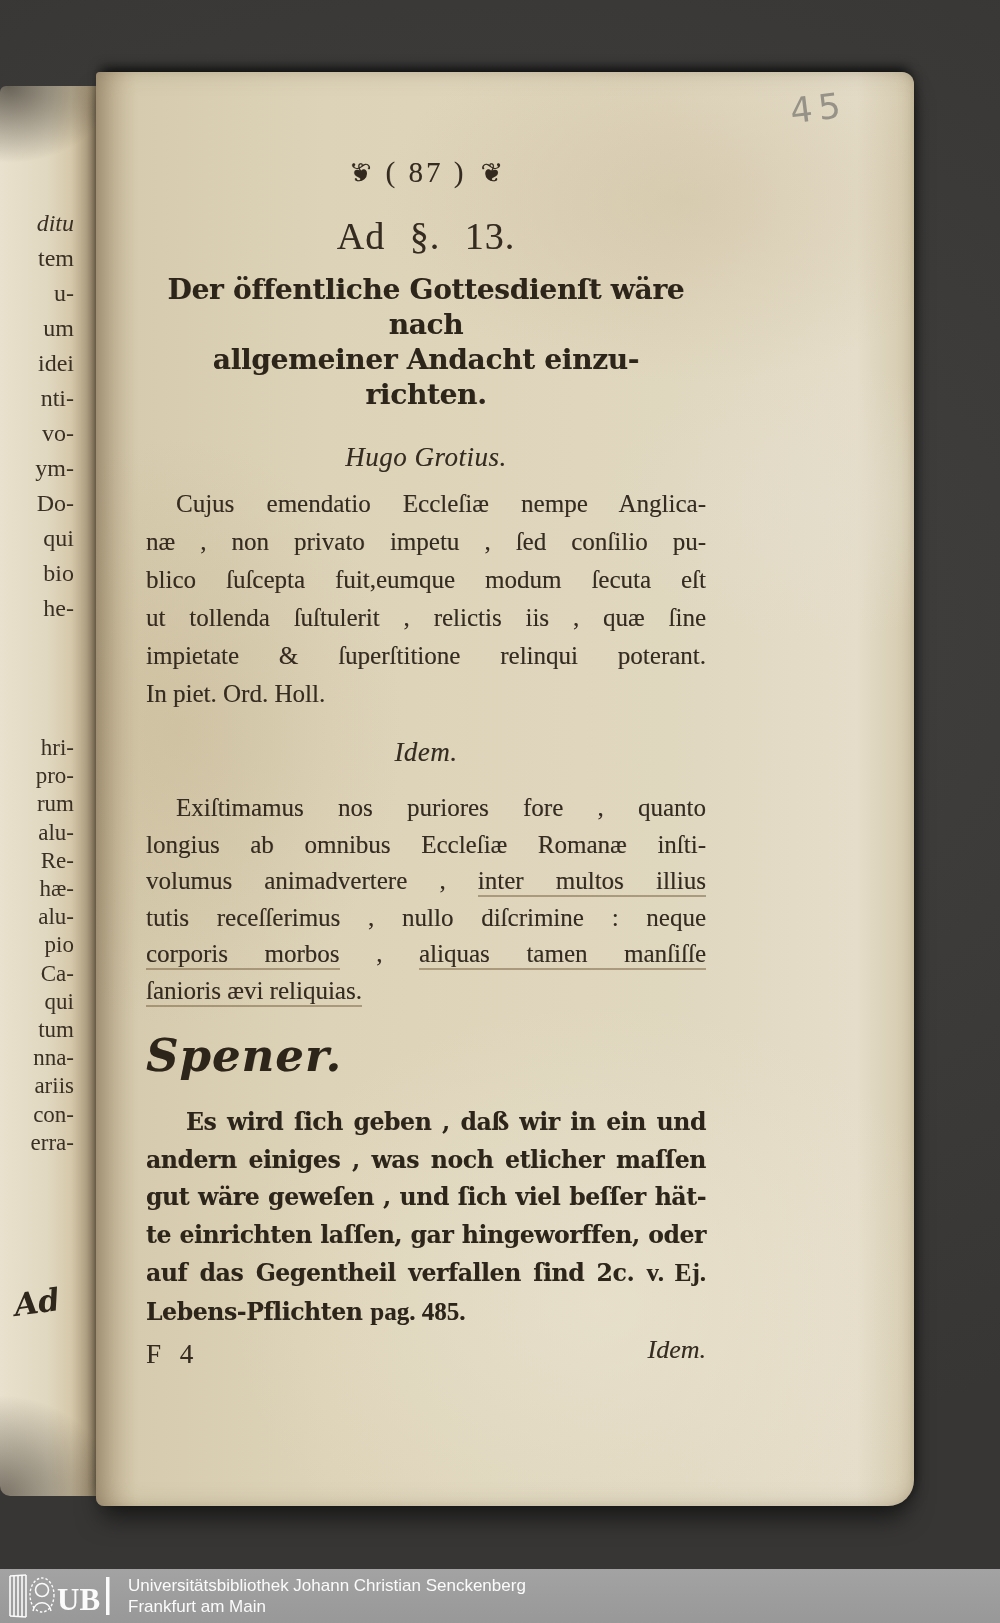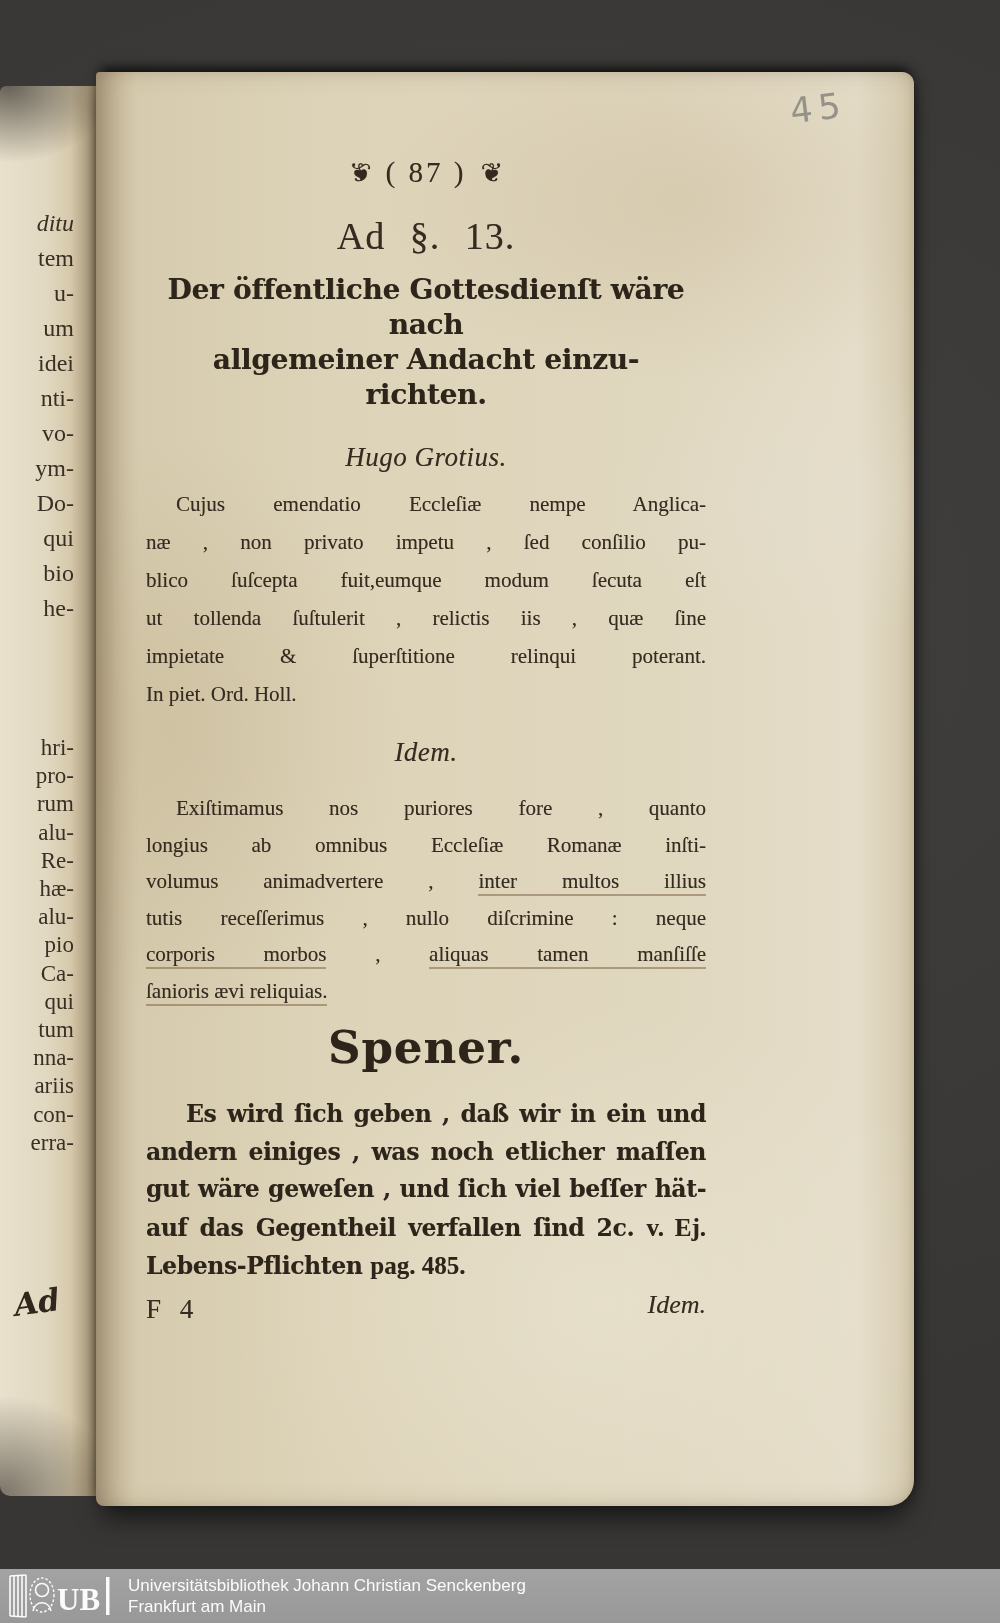--- a/index.html
+++ b/index.html
@@ -72,31 +72,31 @@
 
   .blackletter { font-family:"DejaVu Serif",serif; font-weight:bold; color:#2d241a; }
 
   .chapter-title { margin-top:14px; font-size:28px; line-height:35px; letter-spacing:-0.3px; }
   .chapter-title .tline { text-align:center; }
 
   .attribution { text-align:center; font-style:italic; font-size:27px; letter-spacing:0.5px; }
   .attr-grotius { margin-top:30px; }
   .attr-idem { margin-top:24px; }
 
-  .para { font-size:21px; line-height:38px; }
+  .para { font-size:25px; line-height:38px; }
   .para .tline { text-align:justify; text-align-last:justify; }
   .para .tline.last { text-align-last:left; }
   .para .tline:first-child { text-indent:30px; }
   .para-grotius { margin-top:12px; }
   .para-idem { margin-top:22px; line-height:36.5px; }
 
   .u { border-bottom:2px solid rgba(118,94,60,0.5); padding-bottom:1px; }
   .rm { font-family:"Liberation Serif",serif; font-weight:bold; letter-spacing:0; font-size:25px;margin-top:20px; }
 
-  .spener-heading { margin-top:12px; text-align:center; font-size:45px; letter-spacing:1px; }
+  .spener-heading { margin-top:20px; text-align:left; font-size:45px; letter-spacing:1px;font-style:italic; }
 
   .para-spener { margin-top:22px; font-size:23.5px; line-height:37.5px; letter-spacing:-0.4px; }
   .para-spener .tline:first-child { text-indent:40px; }
 
   .sig-row { position:relative; margin-top:8px; height:38px; font-size:27px; }
   .signature-mark { position:absolute; left:0; width:100%; text-align:left; letter-spacing:6px; }
   .catchword { position:absolute; right:0; top:-4px; font-style:italic; font-size:26px; }
 
   
   .footer-bar {
@@ -189,20 +189,21 @@
           <div class="tline"><span class="u">corporis morbos</span><span> , </span><span class="u">aliquas tamen manſiſſe</span></div>
           <div class="tline last"><span class="u">ſanioris ævi reliquias.</span></div>
         </div>
 
       <div class="spener-heading blackletter">Spener.</div>
 
       <div class="para para-spener blackletter">
           <div class="tline"><span>Es wird ſich geben , daß wir in ein und</span></div>
           <div class="tline"><span>andern einiges , was noch etlicher maſſen</span></div>
           <div class="tline"><span>gut wäre geweſen , und ſich viel beſſer hät-</span></div>
+          <div class="tline"><span>te einrichten laſſen, gar hingeworffen, oder</span></div>
           <div class="tline"><span>auf das Gegentheil verfallen ſind 2c. </span><span class="rm">v. Ej.</span></div>
           <div class="tline last"><span>Lebens-Pflichten </span><span class="rm">pag. 485.</span></div>
         </div>
 
       <div class="sig-row">
         <span class="signature-mark">F 4</span>
         <span class="catchword">Idem.</span>
       </div>
 
     </div>

